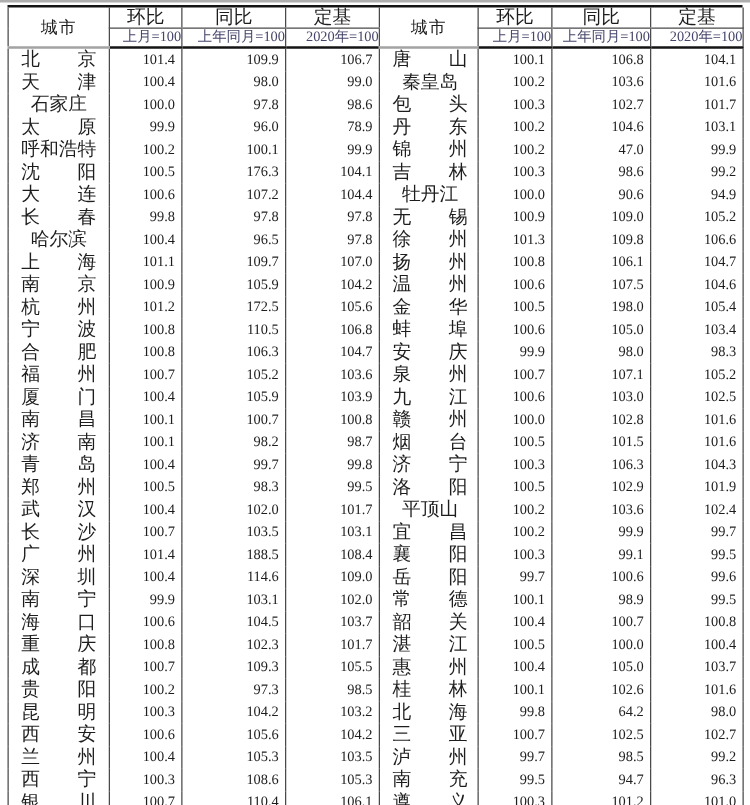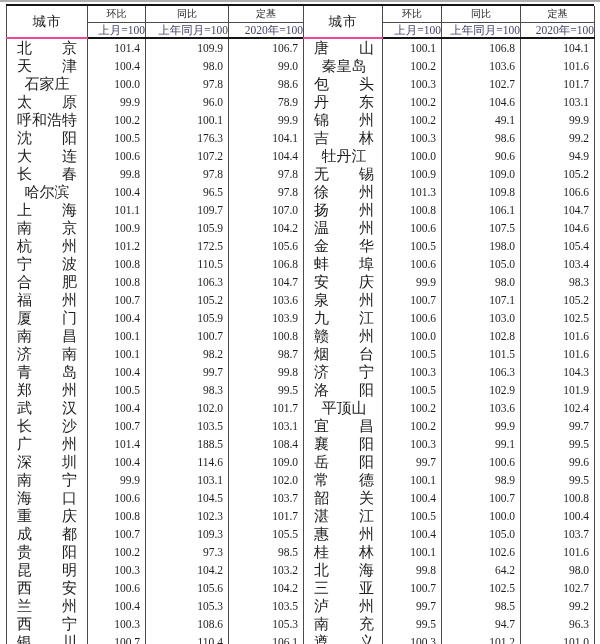--- a/index.html
+++ b/index.html
@@ -14,24 +14,24 @@
     position:absolute;top:4px;left:6px;width:588px;
     border-top:2px solid #141414;
     border-bottom:3px solid #141414;
   }
   table{border-collapse:collapse;table-layout:fixed;width:588px;}
   td{padding:0;vertical-align:middle;color:#1d1d1d;}
   td{border-left:1px solid #4a4a4a;}
   td:last-child{border-right:1px solid #4a4a4a;}
   
   thead td{text-align:center;}
-  .h1 td{height:16px;font-size:10px;line-height:16px;}
+  .h1 td{height:16px;font-size:15px;line-height:16px;}
   .h1 td.group{border-bottom:1px solid #4a4a4a;}
   .h2 td{height:14px;font-size:11.5px;line-height:14px;color:#45456b;border-bottom:2px solid #141414;text-align:right;}
-  td.city-h{font-size:13.5px;border-bottom:2px solid #ec4899;letter-spacing:1px;}
+  td.city-h{font-size:13.5px;border-bottom:2px solid #a3a3a3;letter-spacing:1px;}
   
   tbody td{height:17px;line-height:17px;}
   td.num{text-align:right;padding-right:5px;font-size:11.5px;}
   td.city{padding-left:10px;}
   .cityname{
     display:inline-flex;width:60px;font-size:15px;line-height:17px;
     justify-content:center;white-space:nowrap;
   }
   .cityname.two{justify-content:space-between;}
 </style>
@@ -134,21 +134,21 @@
           <tr>
             <td class="city"><span class="cityname">呼和浩特</span></td>
             <td class="num">100.2</td>
             <td class="num">100.1</td>
             <td class="num">99.9</td>
             <td class="city"><span class="cityname two">
                 <span>锦</span>
                 <span>州</span>
               </span></td>
             <td class="num">100.2</td>
-            <td class="num">49.1</td>
+            <td class="num">47.0</td>
             <td class="num">99.9</td>
           </tr>
           <tr>
             <td class="city"><span class="cityname two">
                 <span>沈</span>
                 <span>阳</span>
               </span></td>
             <td class="num">100.5</td>
             <td class="num">176.3</td>
             <td class="num">104.1</td>

